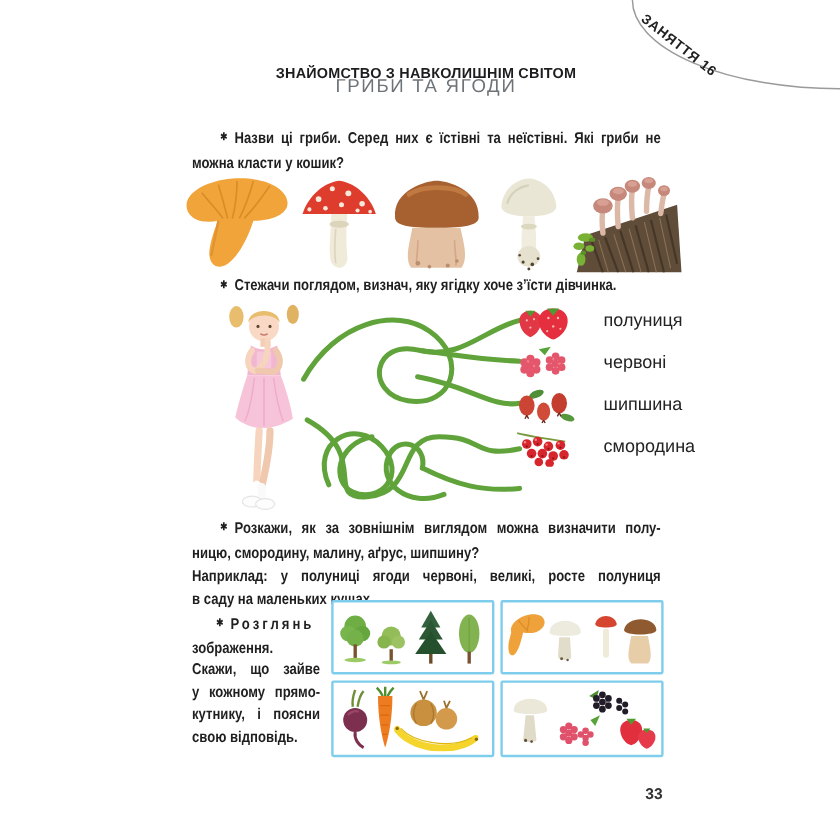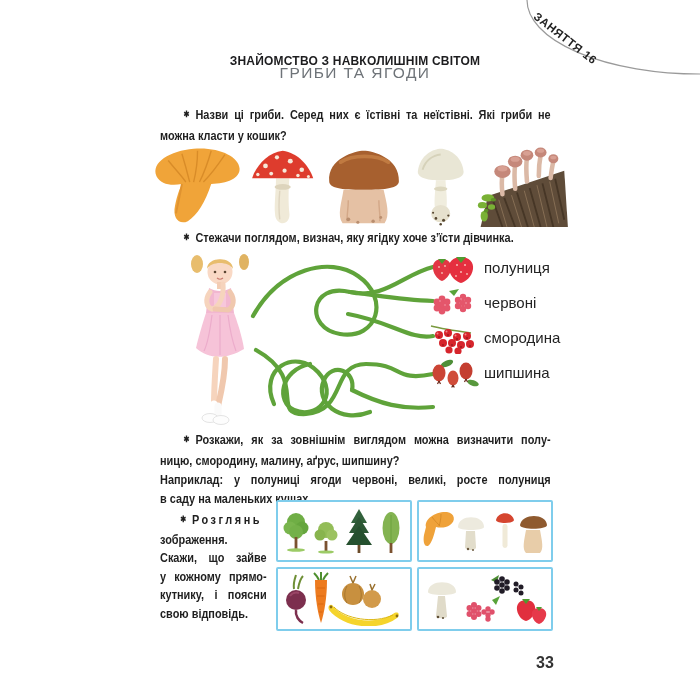--- a/index.html
+++ b/index.html
@@ -21,25 +21,25 @@
   #task2{top:228px;left:160px;}
   #task3{top:430px;left:160px;}
   #task4{top:511px;left:160px;width:127px;line-height:18.5px;}
   #task4 .ind4{padding-left:24px;}
   .spread{letter-spacing:3px;}
   
   #mush-row{top:139px;left:148px;width:424px;height:88px;display:flex;align-items:flex-end;justify-content:space-between;}
   
   #berry-col{top:250px;left:427px;}
   .berry-row{display:flex;align-items:center;height:35px;}
-  .berry-label{margin-left:5px;font-size:15px;color:#232323;}
+  .berry-label{margin-left:24px;font-size:15px;color:#232323;}
   
   #grid{top:500px;left:276px;display:grid;grid-template-columns:136px 136px;grid-template-rows:62px 64px;gap:5px;}
   .gbox{border:2px solid #7fcdec;border-radius:2px;background:#fff;display:flex;align-items:center;justify-content:center;}
-  #pagenum{top:654px;left:530px;width:30px;text-align:center;font-size:16px;font-weight:bold;color:#333;}
+  #pagenum{top:654px;left:530px;width:30px;text-align:center;font-size:13px;font-weight:bold;color:#333;}
 </style>
 </head>
 <body>
 
 <svg class="abs" style="top:0;right:0;" width="200" height="150" viewBox="0 0 200 150">
   <ellipse cx="200" cy="0" rx="173" ry="74" fill="none" stroke="#9a9a9a" stroke-width="1.2"></ellipse>
 </svg>
 <div class="abs" id="corner-label">ЗАНЯТТЯ 16</div>
 
 <div class="abs" id="title">ЗНАЙОМСТВО З НАВКОЛИШНІМ СВІТОМ</div>
@@ -220,20 +220,35 @@
           <circle cx="13" cy="14" r="1"></circle>
           <circle cx="18" cy="18" r="1"></circle>
           <circle cx="34" cy="12" r="1"></circle>
           <circle cx="39" cy="16" r="1"></circle>
         </g>
     </svg>
     <span class="berry-label">червоні</span>
   </div>
   <div class="berry-row">
     <svg width="52" height="32" viewBox="0 0 52 32">
+      <ellipse cx="20" cy="6.5" rx="6.5" ry="3" fill="#4f8f38" transform="rotate(-22 20 6.5)"></ellipse>
+      <ellipse cx="46" cy="26" rx="6" ry="2.8" fill="#58983d" transform="rotate(18 46 26)"></ellipse>
+      <ellipse cx="12" cy="16" rx="6.5" ry="8.5" fill="#cb4434"></ellipse>
+      <ellipse cx="26" cy="21" rx="5.5" ry="7.5" fill="#d04c39"></ellipse>
+      <ellipse cx="39" cy="14" rx="6.5" ry="8.5" fill="#c43e30"></ellipse>
+      <g stroke="#6b2a1d" stroke-width="1.2">
+          <path d="M12,24 l-1.5,3 M12,24 l1.5,3"></path>
+          <path d="M26,28 l-1.3,2.5 M26,28 l1.3,2.5"></path>
+          <path d="M39,22 l-1.5,3 M39,22 l1.5,3"></path>
+        </g>
+    </svg>
+    <span class="berry-label">шипшина</span>
+  </div>
+  <div class="berry-row">
+    <svg width="52" height="32" viewBox="0 0 52 32">
       <path d="M4,4 C16,7 30,9 44,11" stroke="#7a9a3f" stroke-width="1.5" fill="none"></path>
       <g fill="#d6252c">
         <circle cx="12" cy="13" r="4"></circle>
           <circle cx="21" cy="11" r="4"></circle>
           <circle cx="30" cy="15" r="4"></circle>
           <circle cx="40" cy="14" r="4"></circle>
         <circle cx="16" cy="21" r="4"></circle>
           <circle cx="25" cy="21" r="4"></circle>
           <circle cx="34" cy="23" r="4"></circle>
           <circle cx="43" cy="22" r="4"></circle>
@@ -251,35 +266,20 @@
           <circle cx="43" cy="24" r=".8"></circle>
         </g>
       <g fill="#f08a8a">
           <circle cx="10.5" cy="11.5" r="1"></circle>
           <circle cx="19.5" cy="9.5" r="1"></circle>
           <circle cx="28.5" cy="13.5" r="1"></circle>
           <circle cx="38.5" cy="12.5" r="1"></circle>
         </g>
     </svg>
     <span class="berry-label">смородина</span>
-  </div>
-  <div class="berry-row">
-    <svg width="52" height="32" viewBox="0 0 52 32">
-      <ellipse cx="20" cy="6.5" rx="6.5" ry="3" fill="#4f8f38" transform="rotate(-22 20 6.5)"></ellipse>
-      <ellipse cx="46" cy="26" rx="6" ry="2.8" fill="#58983d" transform="rotate(18 46 26)"></ellipse>
-      <ellipse cx="12" cy="16" rx="6.5" ry="8.5" fill="#cb4434"></ellipse>
-      <ellipse cx="26" cy="21" rx="5.5" ry="7.5" fill="#d04c39"></ellipse>
-      <ellipse cx="39" cy="14" rx="6.5" ry="8.5" fill="#c43e30"></ellipse>
-      <g stroke="#6b2a1d" stroke-width="1.2">
-          <path d="M12,24 l-1.5,3 M12,24 l1.5,3"></path>
-          <path d="M26,28 l-1.3,2.5 M26,28 l1.3,2.5"></path>
-          <path d="M39,22 l-1.5,3 M39,22 l1.5,3"></path>
-        </g>
-    </svg>
-    <span class="berry-label">шипшина</span>
   </div>
 </div>
 
 <div class="abs cond" id="task3">
   <div class="ln just ind"><span class="bullet">✱</span><span>Розкажи, як за зовнішнім виглядом можна визначити полу-</span></div>
   <div class="ln">ницю, смородину, малину, аґрус, шипшину?</div>
   <div class="ln just">Наприклад: у полуниці ягоди червоні, великі, росте полуниця</div>
   <div class="ln">в саду на маленьких кущах.</div>
 </div>
 

